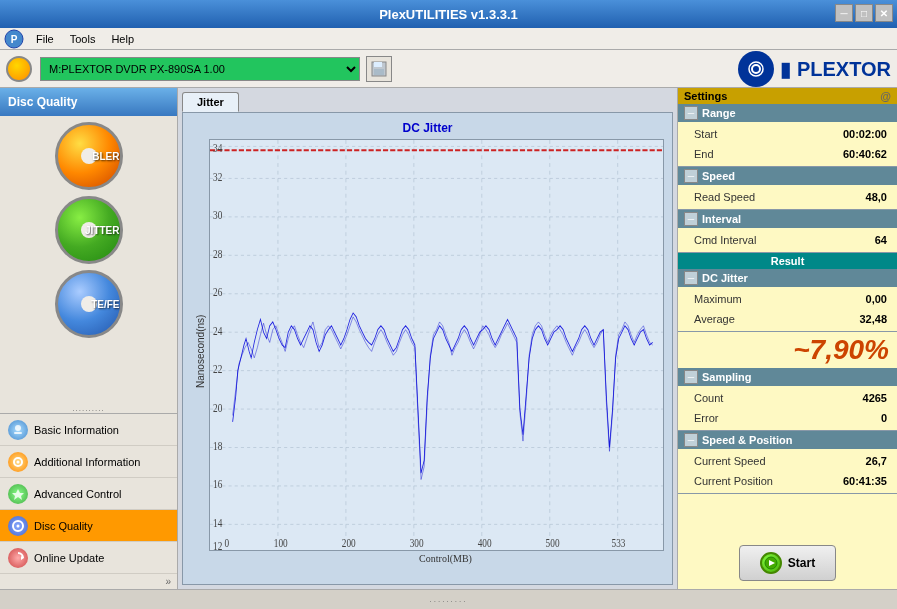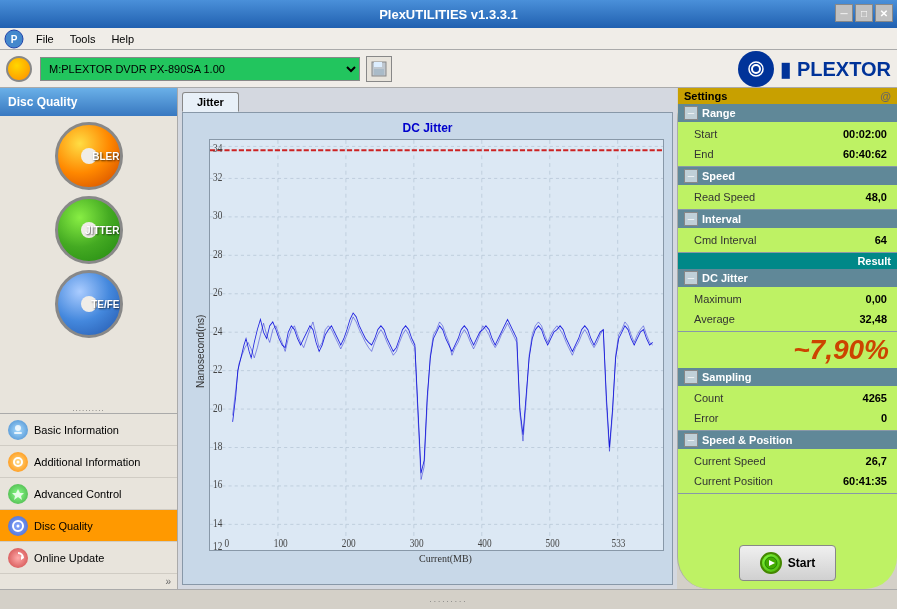--- a/index.html
+++ b/index.html
@@ -287,26 +287,25 @@
 
     
     .chart-svg {
       width: 100%;
       height: 100%;
     }
 
     
     .right-panel {
       width: 220px;
-      background: #bef264;
+      background: #fef9c3;
       border-left: 1px solid #aaa;
       display: flex;
       flex-direction: column;
       font-size: 11px;
-      border-radius: 32px;
     }
     .panel-section {
       border-bottom: 1px solid #8898a8;
     }
     .panel-section-header {
       display: flex;
       align-items: center;
       background: #608898;
       color: white;
       padding: 2px 6px;
@@ -316,21 +315,21 @@
     }
     .panel-section-header.settings-header {
       background: #c8a000;
       color: black;
       font-weight: bold;
       justify-content: center;
     }
     .panel-section-header.result-header {
       background: #008888;
       color: white;
-      justify-content: flex-end;
+      justify-content: center;
     }
     .panel-collapse-btn {
       width: 14px; height: 14px;
       background: #c0d0d8;
       border: 1px solid #888;
       margin-right: 4px;
       display: flex; align-items: center; justify-content: center;
       font-size: 9px;
       cursor: pointer;
       flex-shrink: 0;
@@ -591,21 +590,21 @@
 
                   <text x="62" y="318" font-size="9" fill="#444">100</text>
                   <text x="128" y="318" font-size="9" fill="#444">200</text>
                   <text x="194" y="318" font-size="9" fill="#444">300</text>
                   <text x="260" y="318" font-size="9" fill="#444">400</text>
                   <text x="326" y="318" font-size="9" fill="#444">500</text>
                   <text x="390" y="318" font-size="9" fill="#444">533</text>
                   <text x="14" y="318" font-size="9" fill="#444">0</text>
                 </svg>
               </div>
-              <div class="chart-x-axis">Current(MB)</div>
+              <div class="chart-x-axis">Control(MB)</div>
             </div>
           </div>
         </div>
       </div>
 
       <div class="right-panel">
 
         <div class="panel-section-header settings-header">
           <span>Settings</span>
           <span class="panel-at-icon">@</span>

